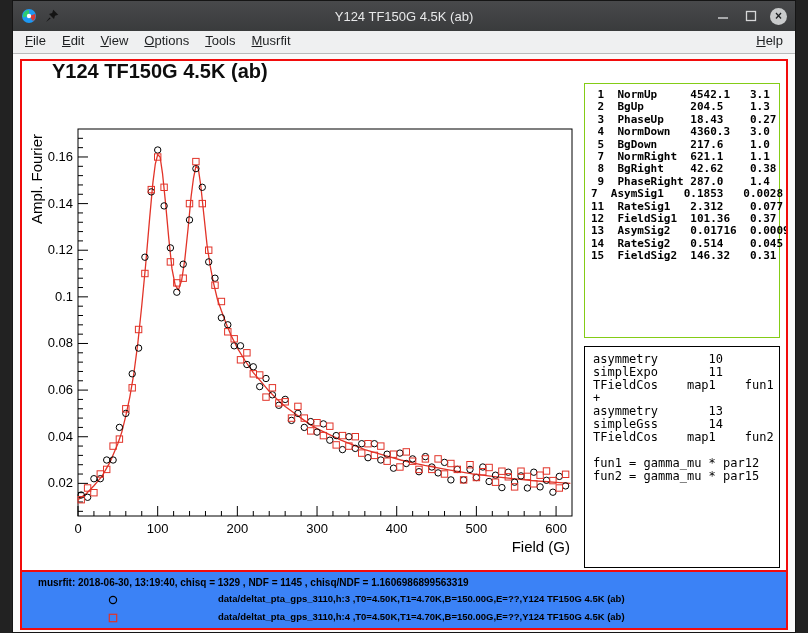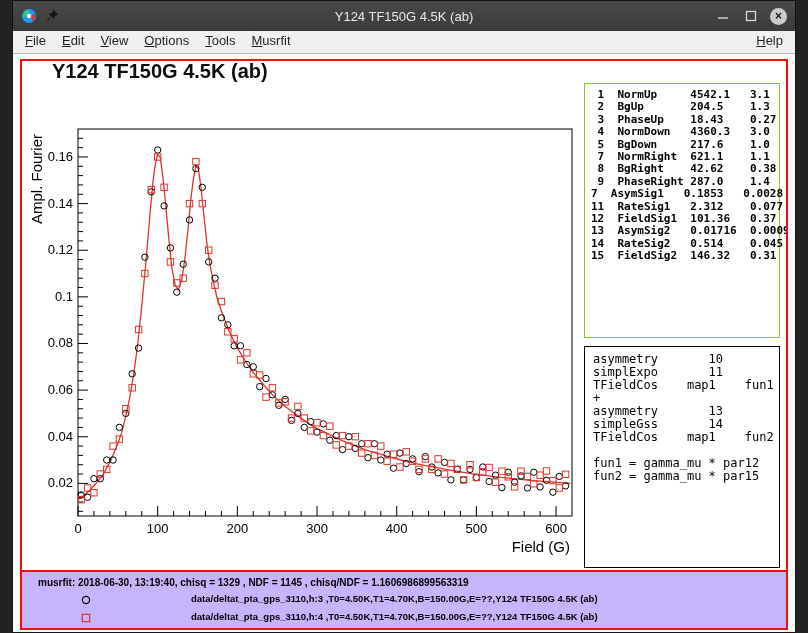--- a/index.html
+++ b/index.html
@@ -62,25 +62,25 @@
   .theory-box {
     position:absolute; right:6px; top:285px; width:196px; height:222px;
     border:1px solid #000; background:#fff;
     font-family:"DejaVu Sans Mono", monospace; font-size:12px; font-weight:normal;
     padding:6px 0 0 8px; color:#000;
   }
   .theory-lines { white-space:pre; line-height:13px; }
   
   .info-pad {
     flex:0 0 58px; border-top:2px solid var(--border-red,#f20c0c);
-    position:relative; background:#c4b5fd; font-weight:bold; color:#000;
+    position:relative; background:#3b82f6; font-weight:bold; color:#000;
   }
   .fit-info { position:absolute; left:16px; top:5px; font-size:10px; }
   .legend { position:absolute; left:0; right:0; top:17px; }
-  .legend-row { display:flex; align-items:center; height:18px; padding-left:58px; }
+  .legend-row { display:flex; align-items:center; height:18px; padding-left:85px; }
   .legend-marker { width:12px; height:12px; flex:0 0 12px; }
   .legend-text { margin-left:99px; font-size:9.5px; }
 </style>
 </head>
 <body>
 
 <div class="window">
 
   <div class="titlebar">
     <span class="tb-icon">

